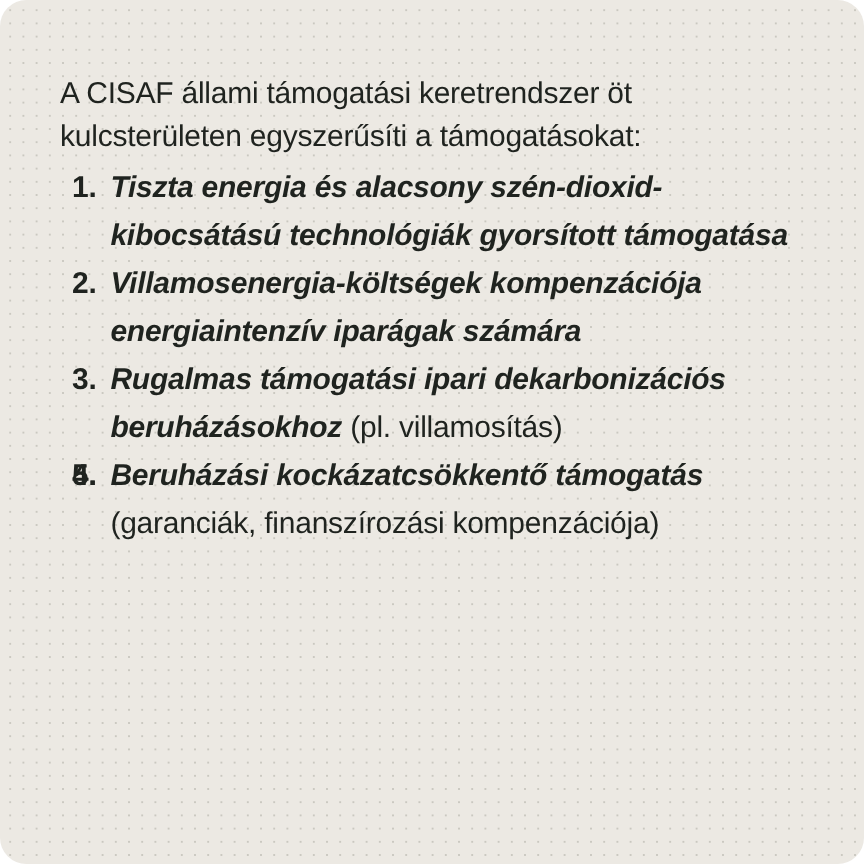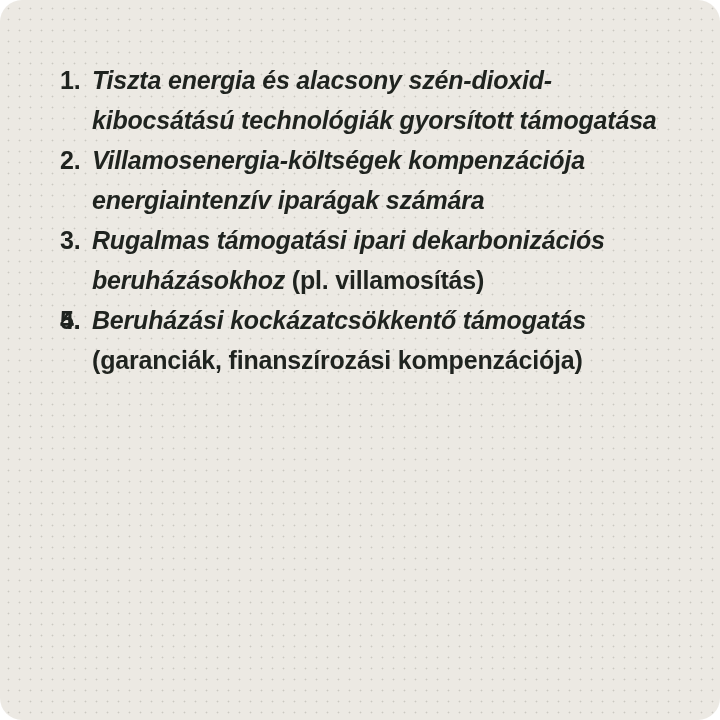--- a/index.html
+++ b/index.html
@@ -48,27 +48,28 @@
       position: absolute;
       left: 10px;
       top: 0;
       font-weight: 700;
     }
     .bold {
       font-weight: 700;
       font-style: italic;
     }
     .normal {
-      font-weight: 700;
+      font-weight: 400;
     }
   </style>
 </head>
 <body>
 
 <div class="card">
+  <p class="intro">A CISAF állami támogatási keretrendszer öt kulcsterületen egyszerűsíti a támogatásokat:</p>
   <ol class="list">
     <li class="item">
       <span class="num">1.</span>
       <span class="bold">Tiszta energia és alacsony szén-dioxid-kibocsátású technológiák gyorsított támogatása</span><span class="normal"></span>
     </li>
     <li class="item">
       <span class="num">2.</span>
       <span class="bold">Villamosenergia-költségek kompenzációja energiaintenzív iparágak számára</span><span class="normal"></span>
     </li>
     <li class="item">

